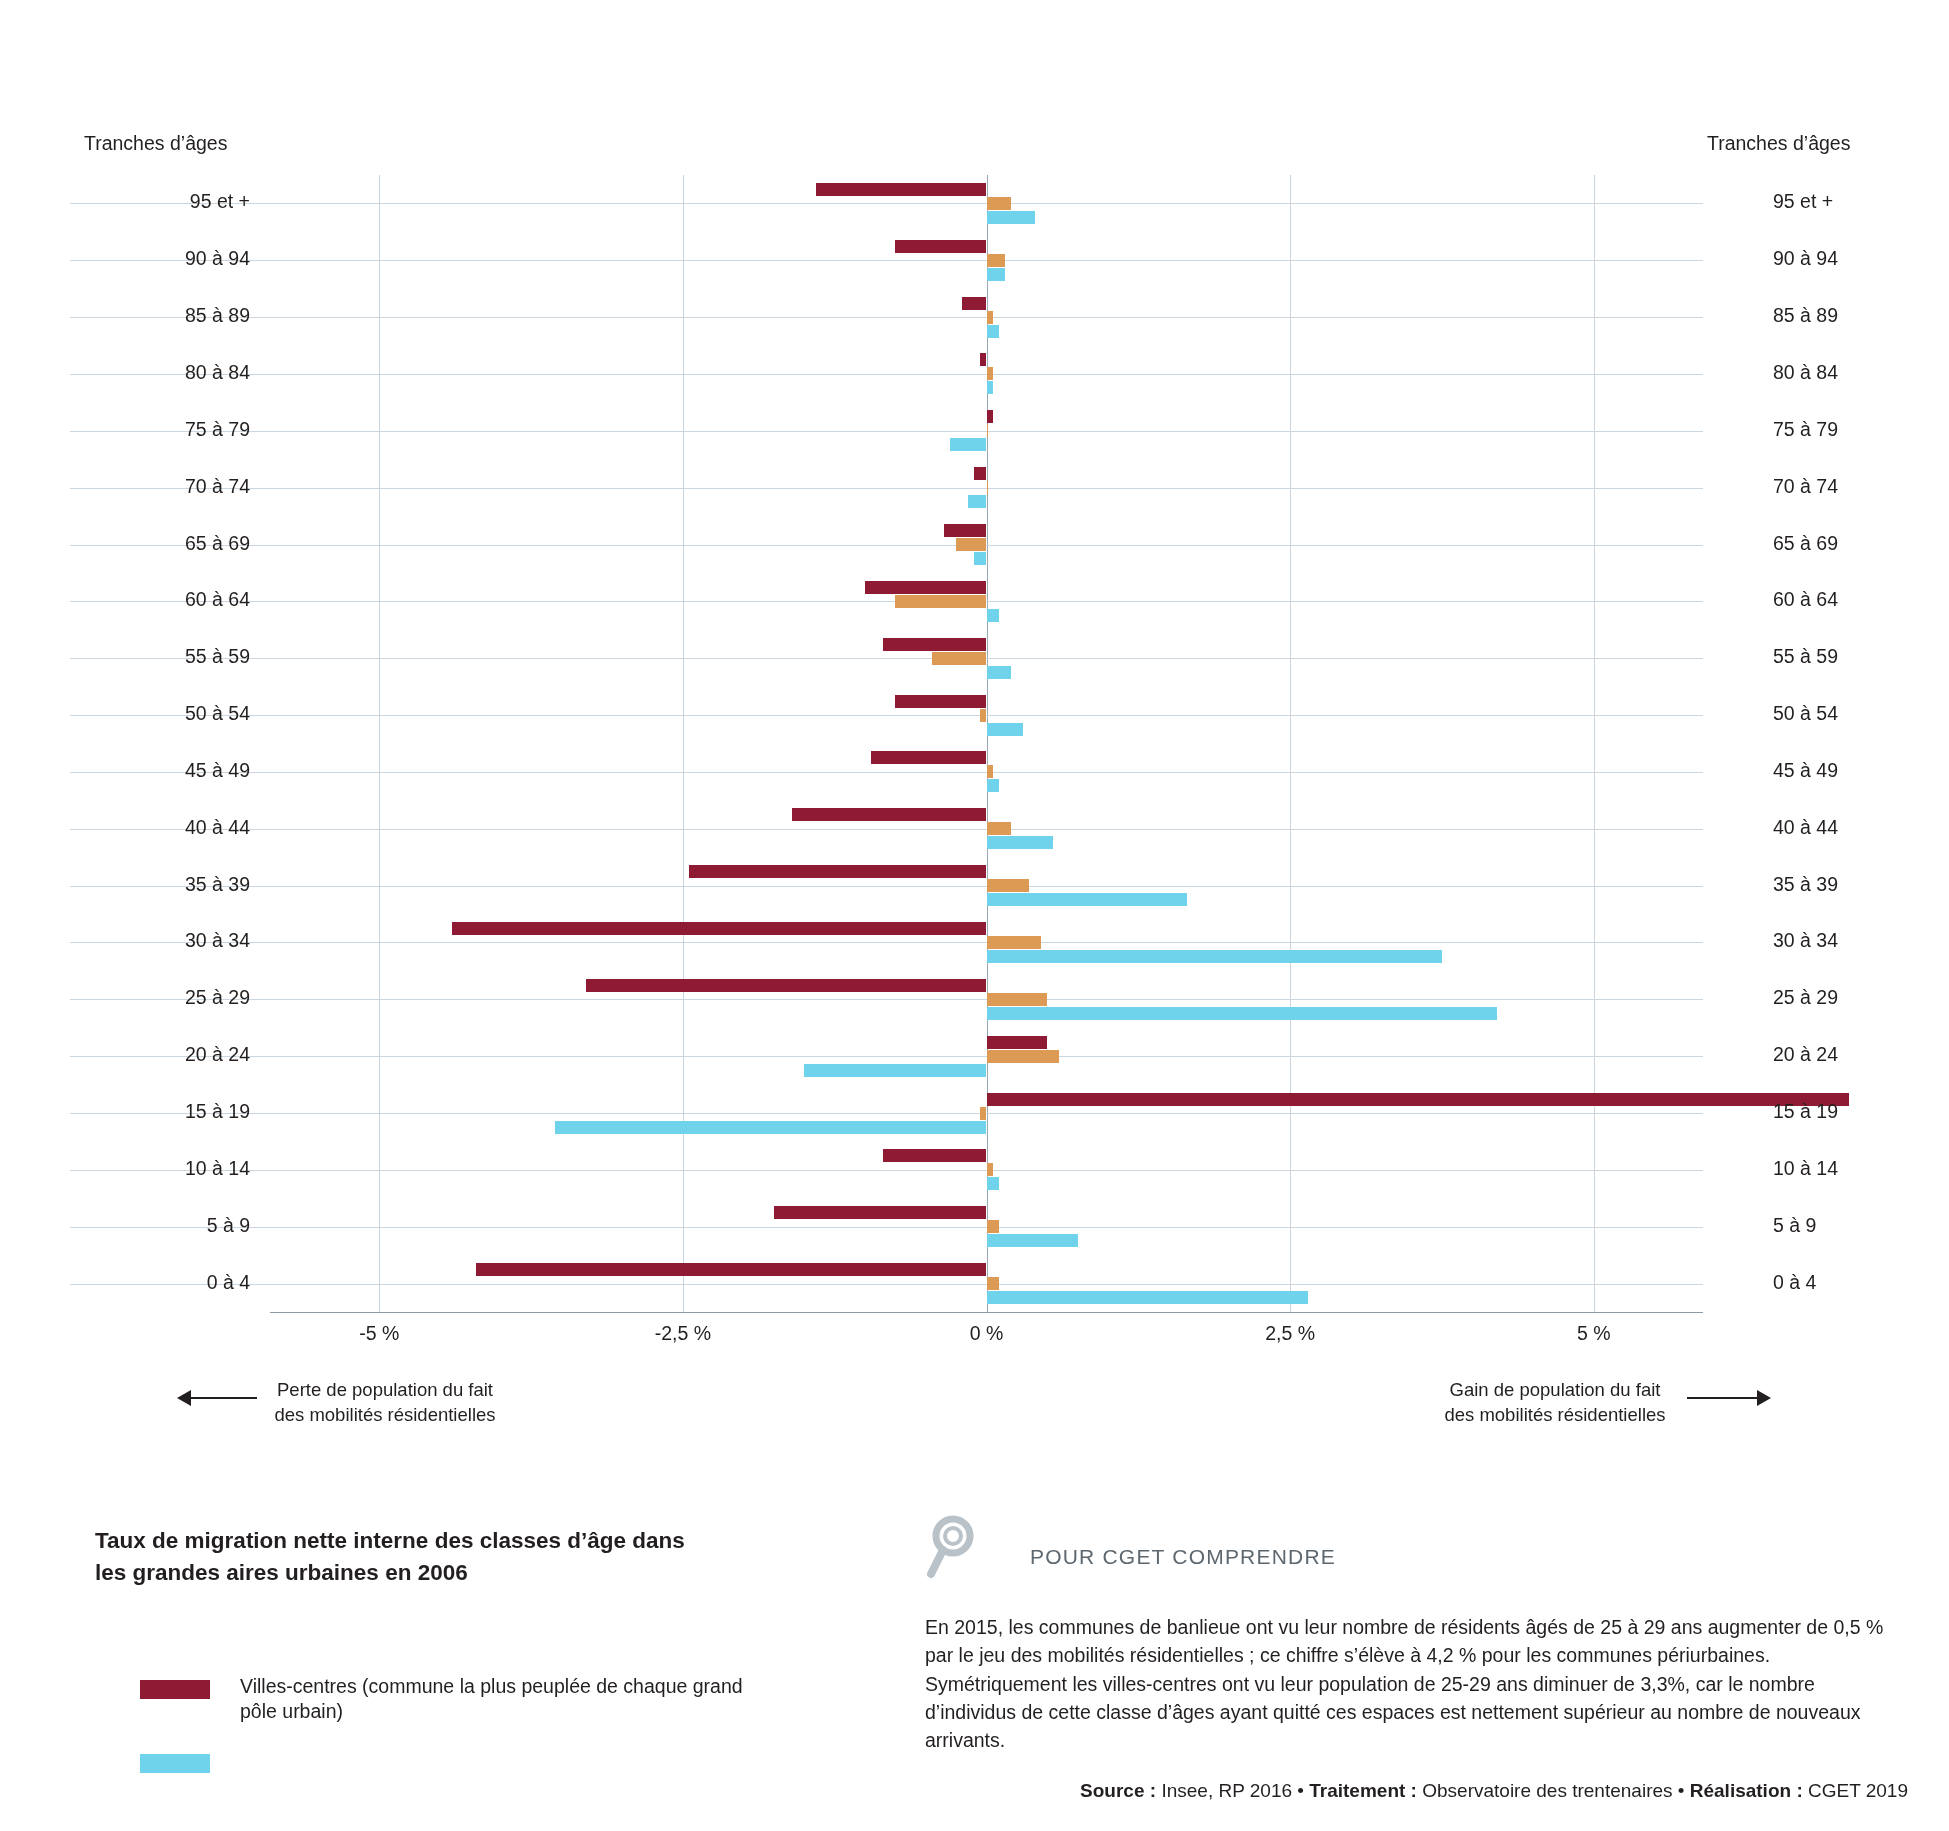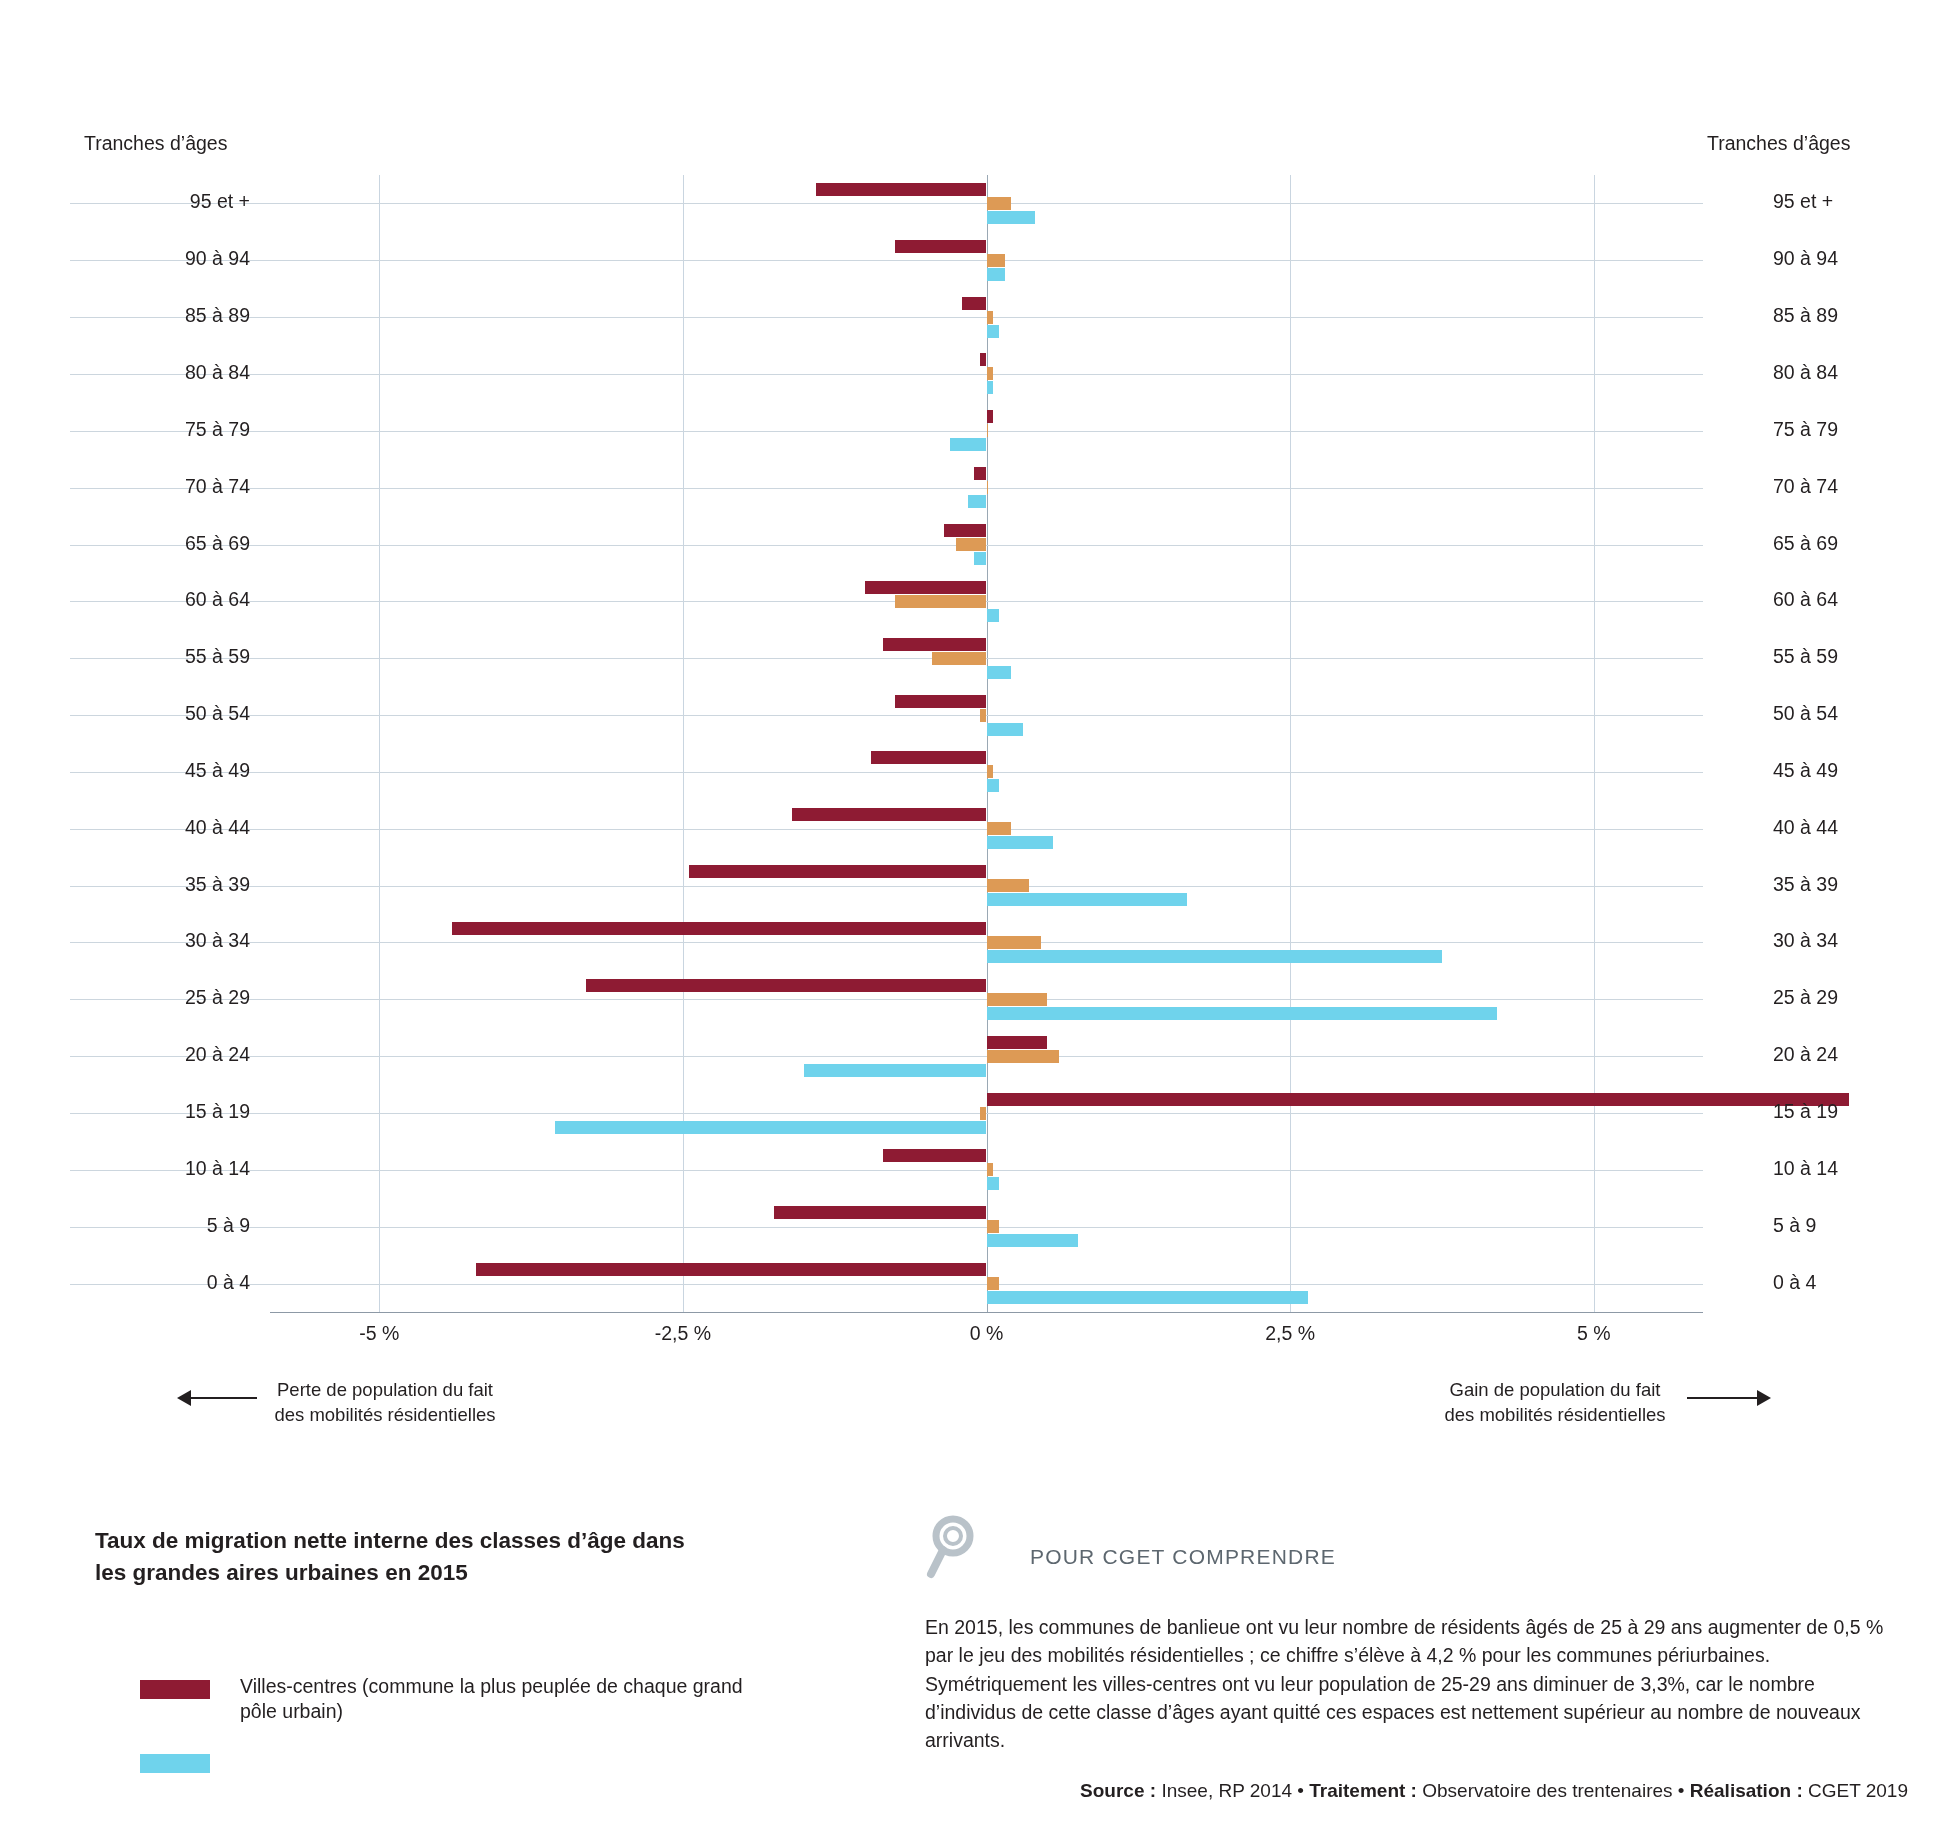--- a/index.html
+++ b/index.html
@@ -378,21 +378,21 @@
       <div class="xtick" style="left: 1593.7px;">5 %</div>
     </div>
 
   <div class="dirblock left">Perte de population du fait<br>des mobilités résidentielles</div>
   <div class="dirblock right">Gain de population du fait<br>des mobilités résidentielles</div>
   <div class="arrow left"></div>
   <div class="arrowhead left"></div>
   <div class="arrow right"></div>
   <div class="arrowhead right"></div>
 
-  <div class="legend-title">Taux de migration nette interne des classes d’âge dans les grandes aires urbaines en 2015</div>
+  <div class="legend-title">Taux de migration nette interne des classes d’âge dans les grandes aires urbaines en 2006</div>
   <div class="legend-items" id="legend-items">
       <div class="legend-item">
         <span class="legend-swatch" style="background: rgb(142, 27, 51);"></span>
         <span class="legend-label">Villes-centres (commune la plus peuplée de chaque grand pôle urbain)</span>
       </div>
       <div class="legend-item">
         <span class="legend-swatch" style="background: rgb(111, 211, 236);"></span>
       </div>
     </div>
 
@@ -400,21 +400,21 @@
     <svg width="70" height="70" viewBox="0 0 70 70">
       <circle cx="28" cy="24" r="17" fill="none" stroke="#b9c2c9" stroke-width="7"></circle>
       <circle cx="28" cy="24" r="8" fill="none" stroke="#b9c2c9" stroke-width="4"></circle>
       <line x1="18" y1="38" x2="6" y2="62" stroke="#b9c2c9" stroke-width="8" stroke-linecap="round"></line>
     </svg>
   </div>
   <div class="pmc-title">POUR CGET COMPRENDRE</div>
   <div class="pmc-text">En 2015, les communes de banlieue ont vu leur nombre de résidents âgés de 25 à 29 ans augmenter de 0,5 % par le jeu des mobilités résidentielles ; ce chiffre s’élève à 4,2 % pour les communes périurbaines. Symétriquement les villes-centres ont vu leur population de 25-29 ans diminuer de 3,3%, car le nombre d’individus de cette classe d’âges ayant quitté ces espaces est nettement supérieur au nombre de nouveaux arrivants.</div>
 
   <div class="source">
-    <b>Source :</b><span> Insee, RP 2014 • </span><b>Traitement :</b><span> Observatoire des trentenaires • </span><b>Réalisation :</b><span> CGET 2019</span>
+    <b>Source :</b><span> Insee, RP 2016 • </span><b>Traitement :</b><span> Observatoire des trentenaires • </span><b>Réalisation :</b><span> CGET 2019</span>
   </div>
 
 <div class="agelabel l" style="top: 1270.58px;">0 à 4</div>
     <div class="agelabel r" style="top: 1270.58px;">0 à 4</div>
     <div class="agelabel l" style="top: 1213.72px;">5 à 9</div>
     <div class="agelabel r" style="top: 1213.72px;">5 à 9</div>
     <div class="agelabel l" style="top: 1156.88px;">10 à 14</div>
     <div class="agelabel r" style="top: 1156.88px;">10 à 14</div>
     <div class="agelabel l" style="top: 1100.02px;">15 à 19</div>
     <div class="agelabel r" style="top: 1100.02px;">15 à 19</div>

